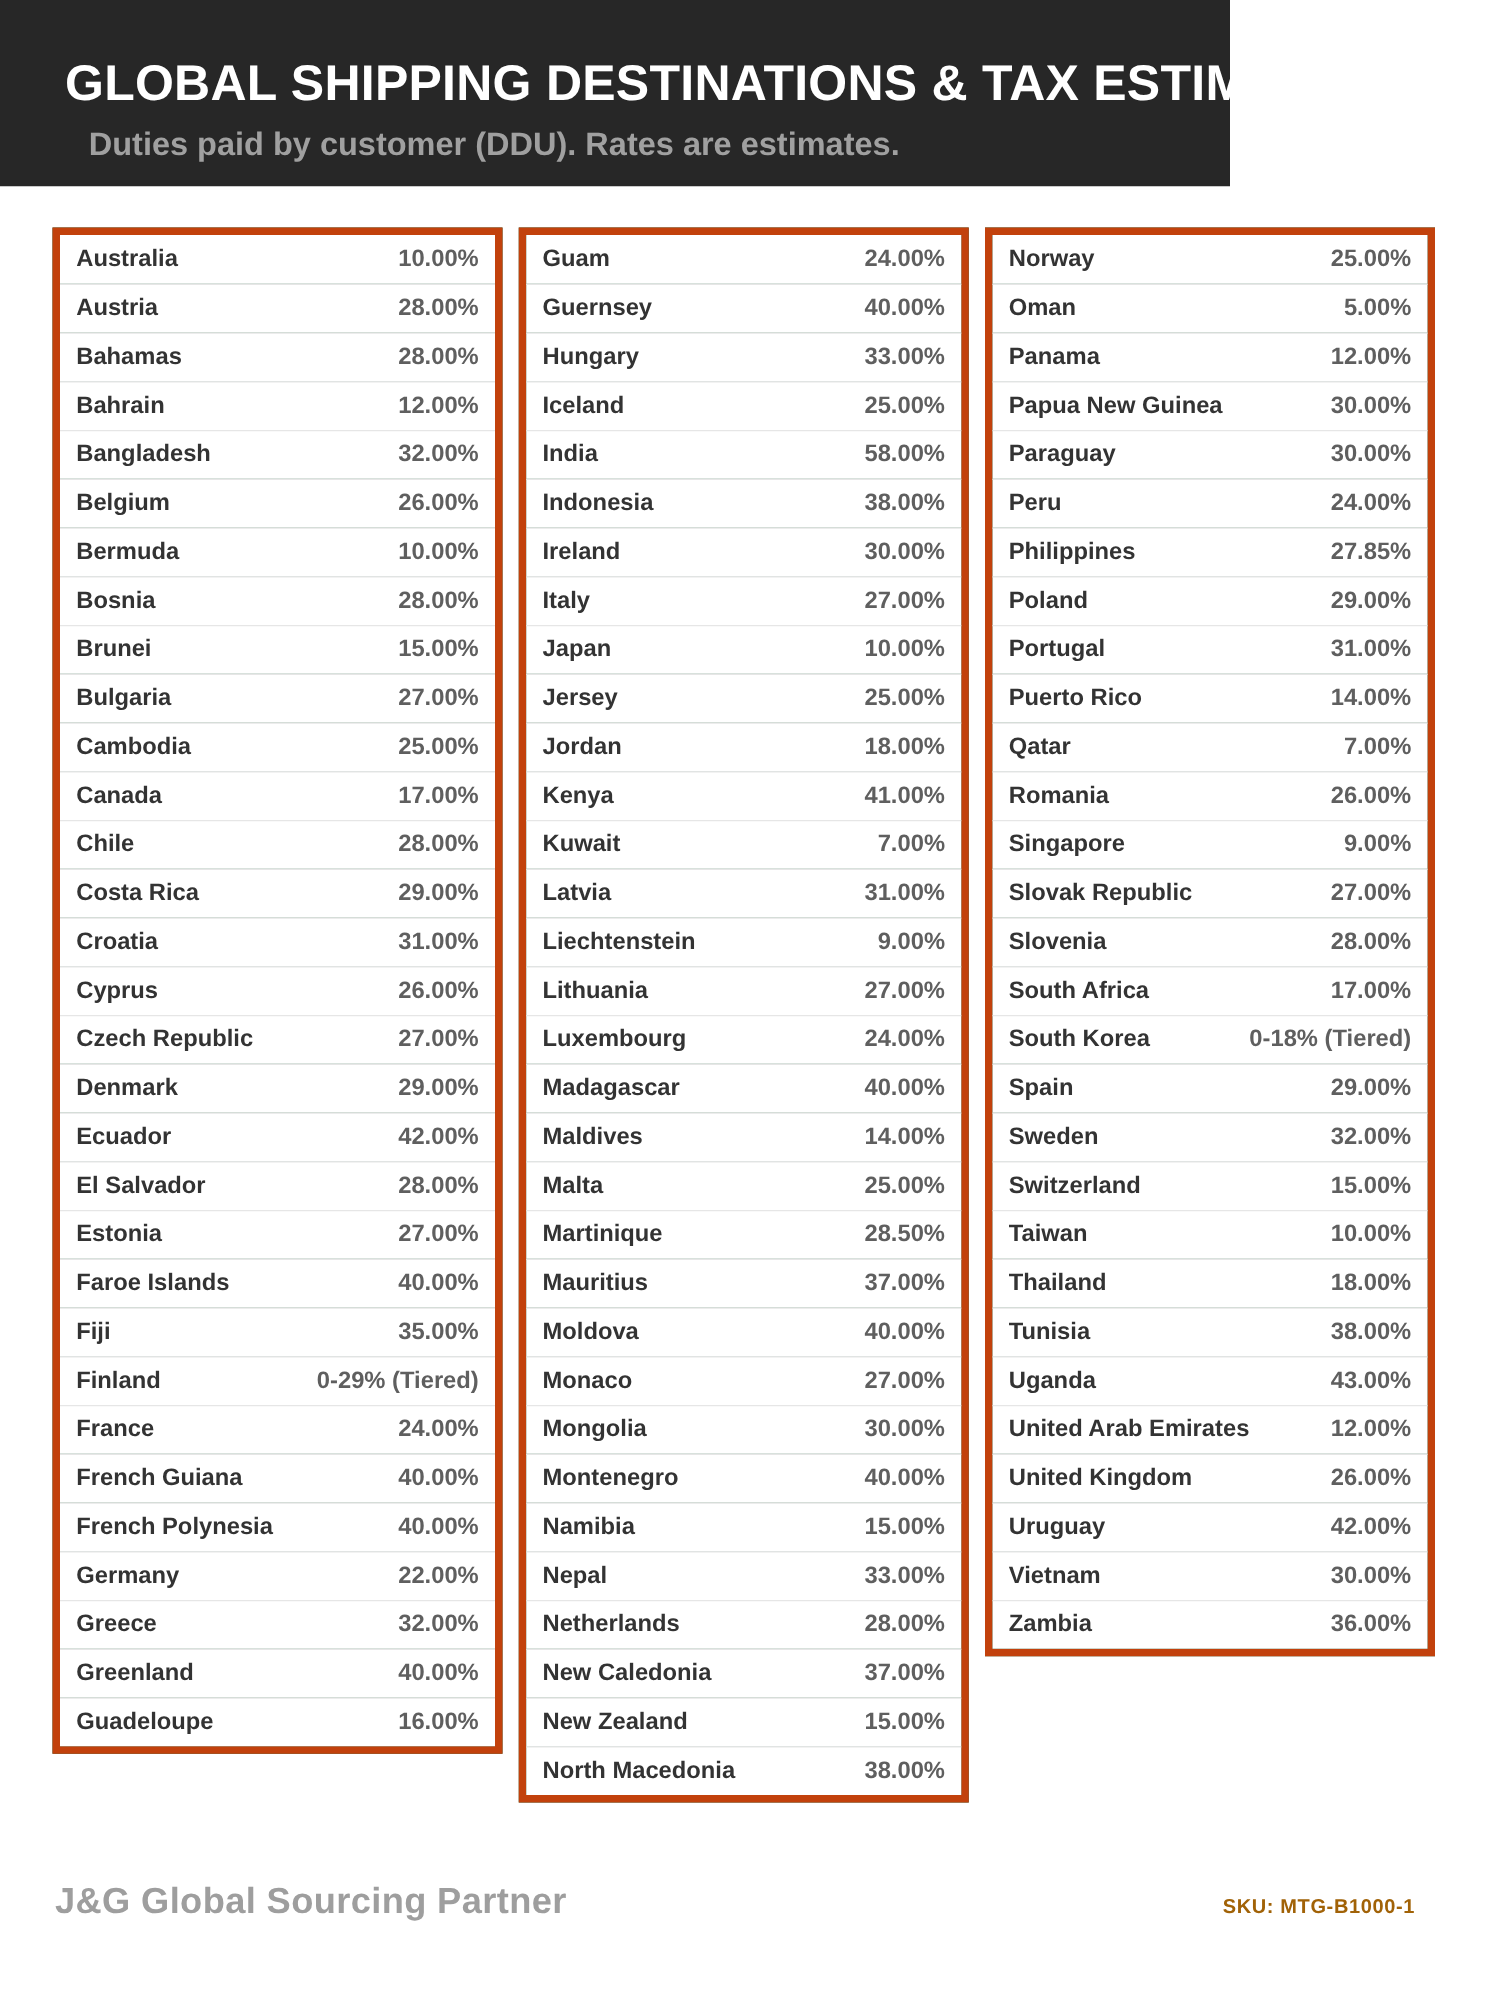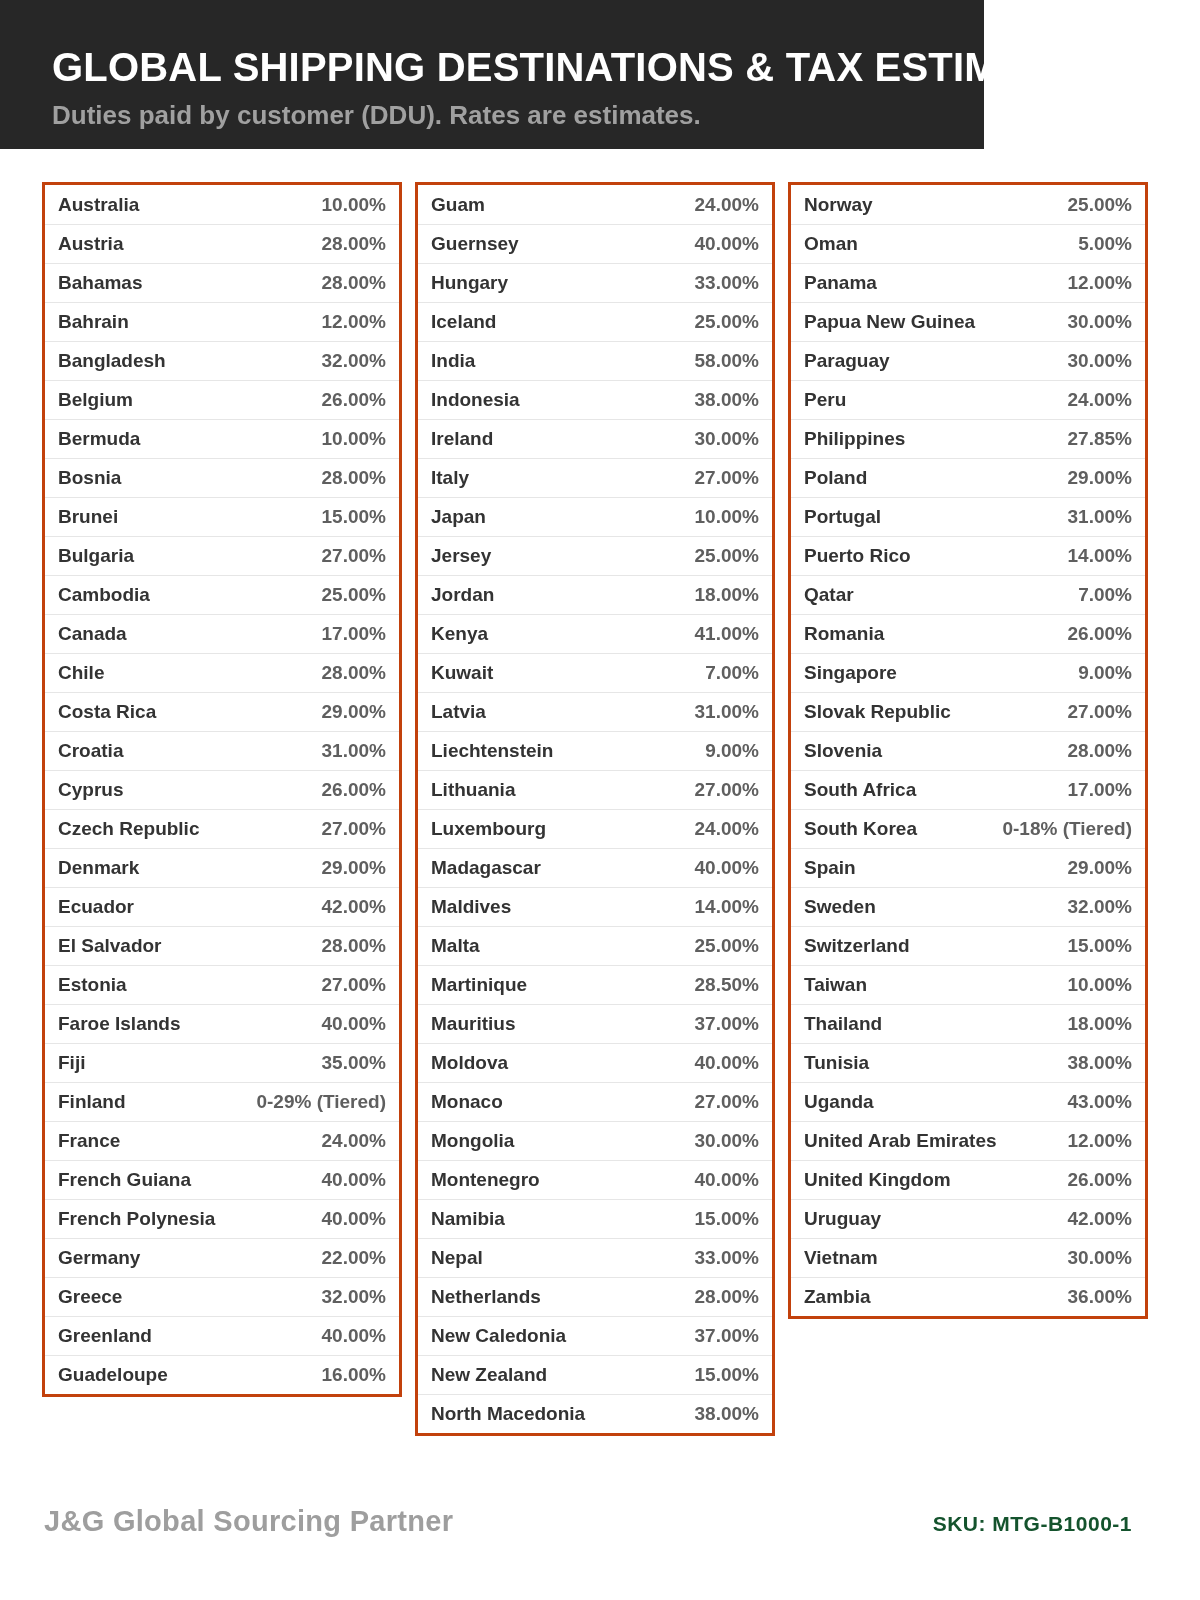--- a/index.html
+++ b/index.html
@@ -21,31 +21,32 @@
     font-size: 40px;
     font-weight: 800;
     letter-spacing: 0.2px;
     white-space: nowrap;
   }
   .subtitle {
     color: #a0a0a0;
     font-size: 26px;
     font-weight: 700;
     margin-top: 10px;
+    margin-left: 19px;
   }
   .tables {
     display: flex;
     align-items: flex-start;
     gap: 13px;
     padding: 0 52px 0 42px;
     margin-top: 33px;
   }
   .col {
     flex: 1;
-    border: 3px solid #c2410c;
+    border: 6px solid #c2410c;
     background: #14532d;
   }
   .row {
     height: 39px;
     display: flex;
     justify-content: space-between;
     align-items: center;
     padding: 0 13px;
     background: #ffffff;
   }
@@ -71,23 +72,23 @@
     align-items: baseline;
     padding: 0 56px 0 44px;
   }
   .brand {
     font-size: 29px;
     font-weight: 700;
     color: #9e9e9e;
     letter-spacing: 0.3px;
   }
   .sku {
-    font-size: 21px;
+    font-size: 16px;
     font-weight: 700;
-    color: #14532d;
+    color: #a16207;
     letter-spacing: 0.5px;
     text-align: center;
   }
 </style>
 </head>
 <body>
 
 <div class="header">
   <div class="title">GLOBAL SHIPPING DESTINATIONS &amp; TAX ESTIMATES</div>
   <div class="subtitle">Duties paid by customer (DDU). Rates are estimates.</div>

